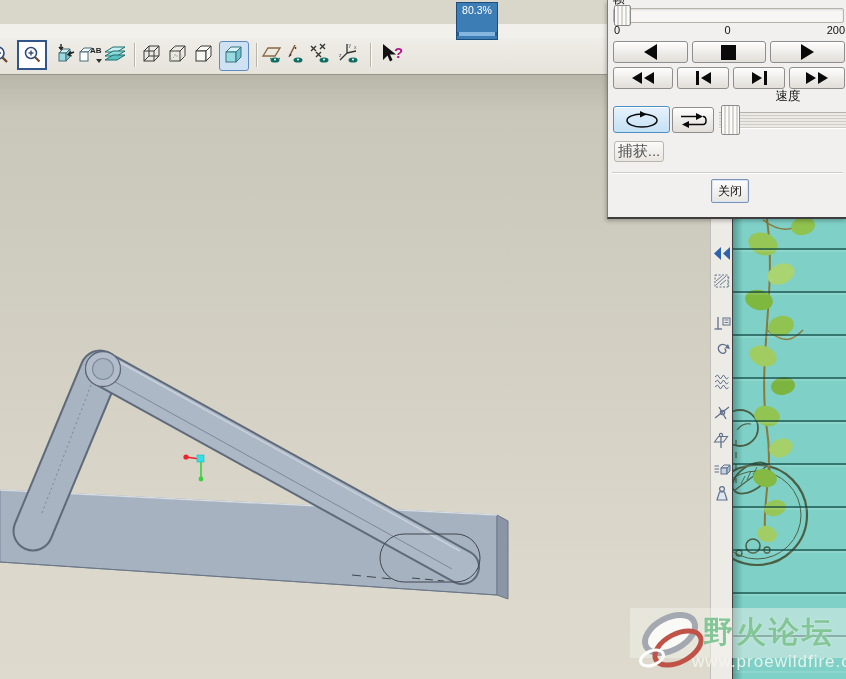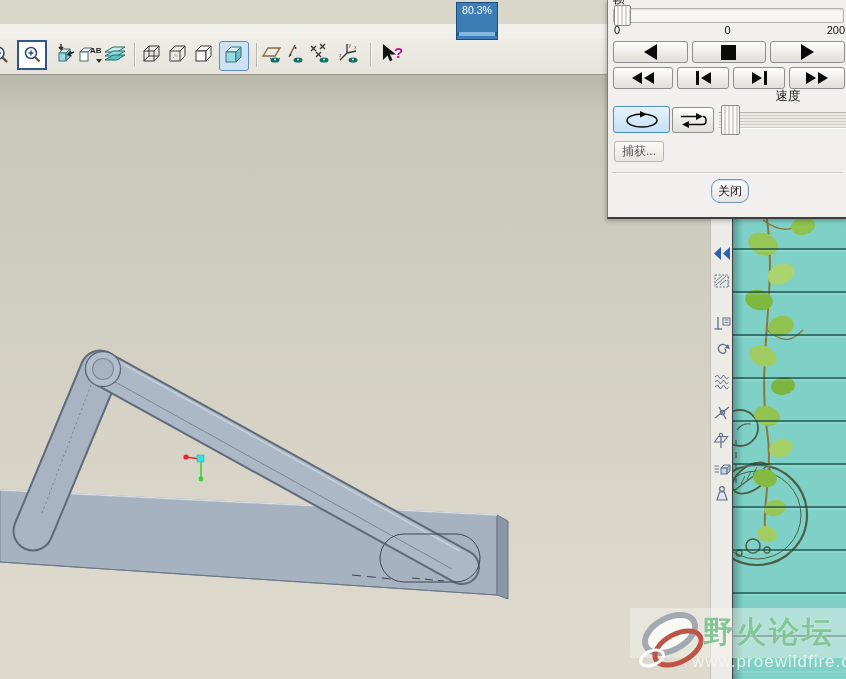--- a/index.html
+++ b/index.html
@@ -53,26 +53,26 @@
   .row2{position:absolute;left:5px;right:2px;top:67px;height:22px;display:grid;grid-template-columns:60px 52px 52px 1fr;gap:4px;}
   .speed-label{position:absolute;left:150px;top:88px;width:60px;text-align:center;font-size:12.5px;color:#111;}
   .loop-btn{position:absolute;left:5px;top:106px;width:55px;height:25px;}
   .loop-on{border:1px solid #4a90c4;background:linear-gradient(#e6f2fc,#c5e0f5);}
   .ping-btn{position:absolute;left:64px;top:107px;width:40px;height:24px;}
   .strack{position:absolute;left:111px;right:0;top:112px;height:15px;
           background:repeating-linear-gradient(to bottom,#eceae6 0 2px,#cfccc6 2px 3px);
           border-top:1px solid #b5b2ac;border-bottom:1px solid #fff;}
   .sthumb{position:absolute;left:113px;top:105px;width:17px;height:28px;border:1px solid #8a8a8a;border-radius:2px;
           background:repeating-linear-gradient(to right,#fbfbfa 0 2px,#d9d6d1 2px 4px);}
-  .capture-btn{position:absolute;left:6px;top:141px;width:48px;height:19px;font-size:12px;color:#555;
+  .capture-btn{position:absolute;left:6px;top:141px;width:48px;height:19px;font-size:15px;color:#555;
           border:1px solid #b9b6b0;border-radius:3px;background:linear-gradient(#fbfaf8,#e9e6e1);
           display:flex;align-items:center;justify-content:center;}
   .dlg-sep{position:absolute;left:4px;right:4px;top:172px;height:1px;background:#cfccc8;box-shadow:0 1px 0 #fff;}
   .close-btn{position:absolute;left:103px;top:179px;width:36px;height:22px;font-size:12px;color:#111;
-          border:1px solid #7a93b8;border-radius:9px;background:linear-gradient(#fdfdfd,#e8e6e2);
+          border:1px solid #7a93b8;border-radius:2px;background:linear-gradient(#fdfdfd,#e8e6e2);
           display:flex;align-items:center;justify-content:center;box-shadow:inset 0 0 0 1px #d8e4f2;}
 
   
   .g-tl{width:0;height:0;border-top:8px solid transparent;border-bottom:8px solid transparent;border-right:13px solid #0a0a0a;}
   .g-tr{width:0;height:0;border-top:8px solid transparent;border-bottom:8px solid transparent;border-left:13px solid #0a0a0a;}
   .g-tl.s{border-top-width:6px;border-bottom-width:6px;border-right-width:10px;}
   .g-tr.s{border-top-width:6px;border-bottom-width:6px;border-left-width:10px;}
   .g-sq{width:15px;height:15px;background:#0a0a0a;}
   .g-bar{width:3px;height:14px;background:#0a0a0a;}
   .gwrap{display:flex;align-items:center;gap:2px;}

